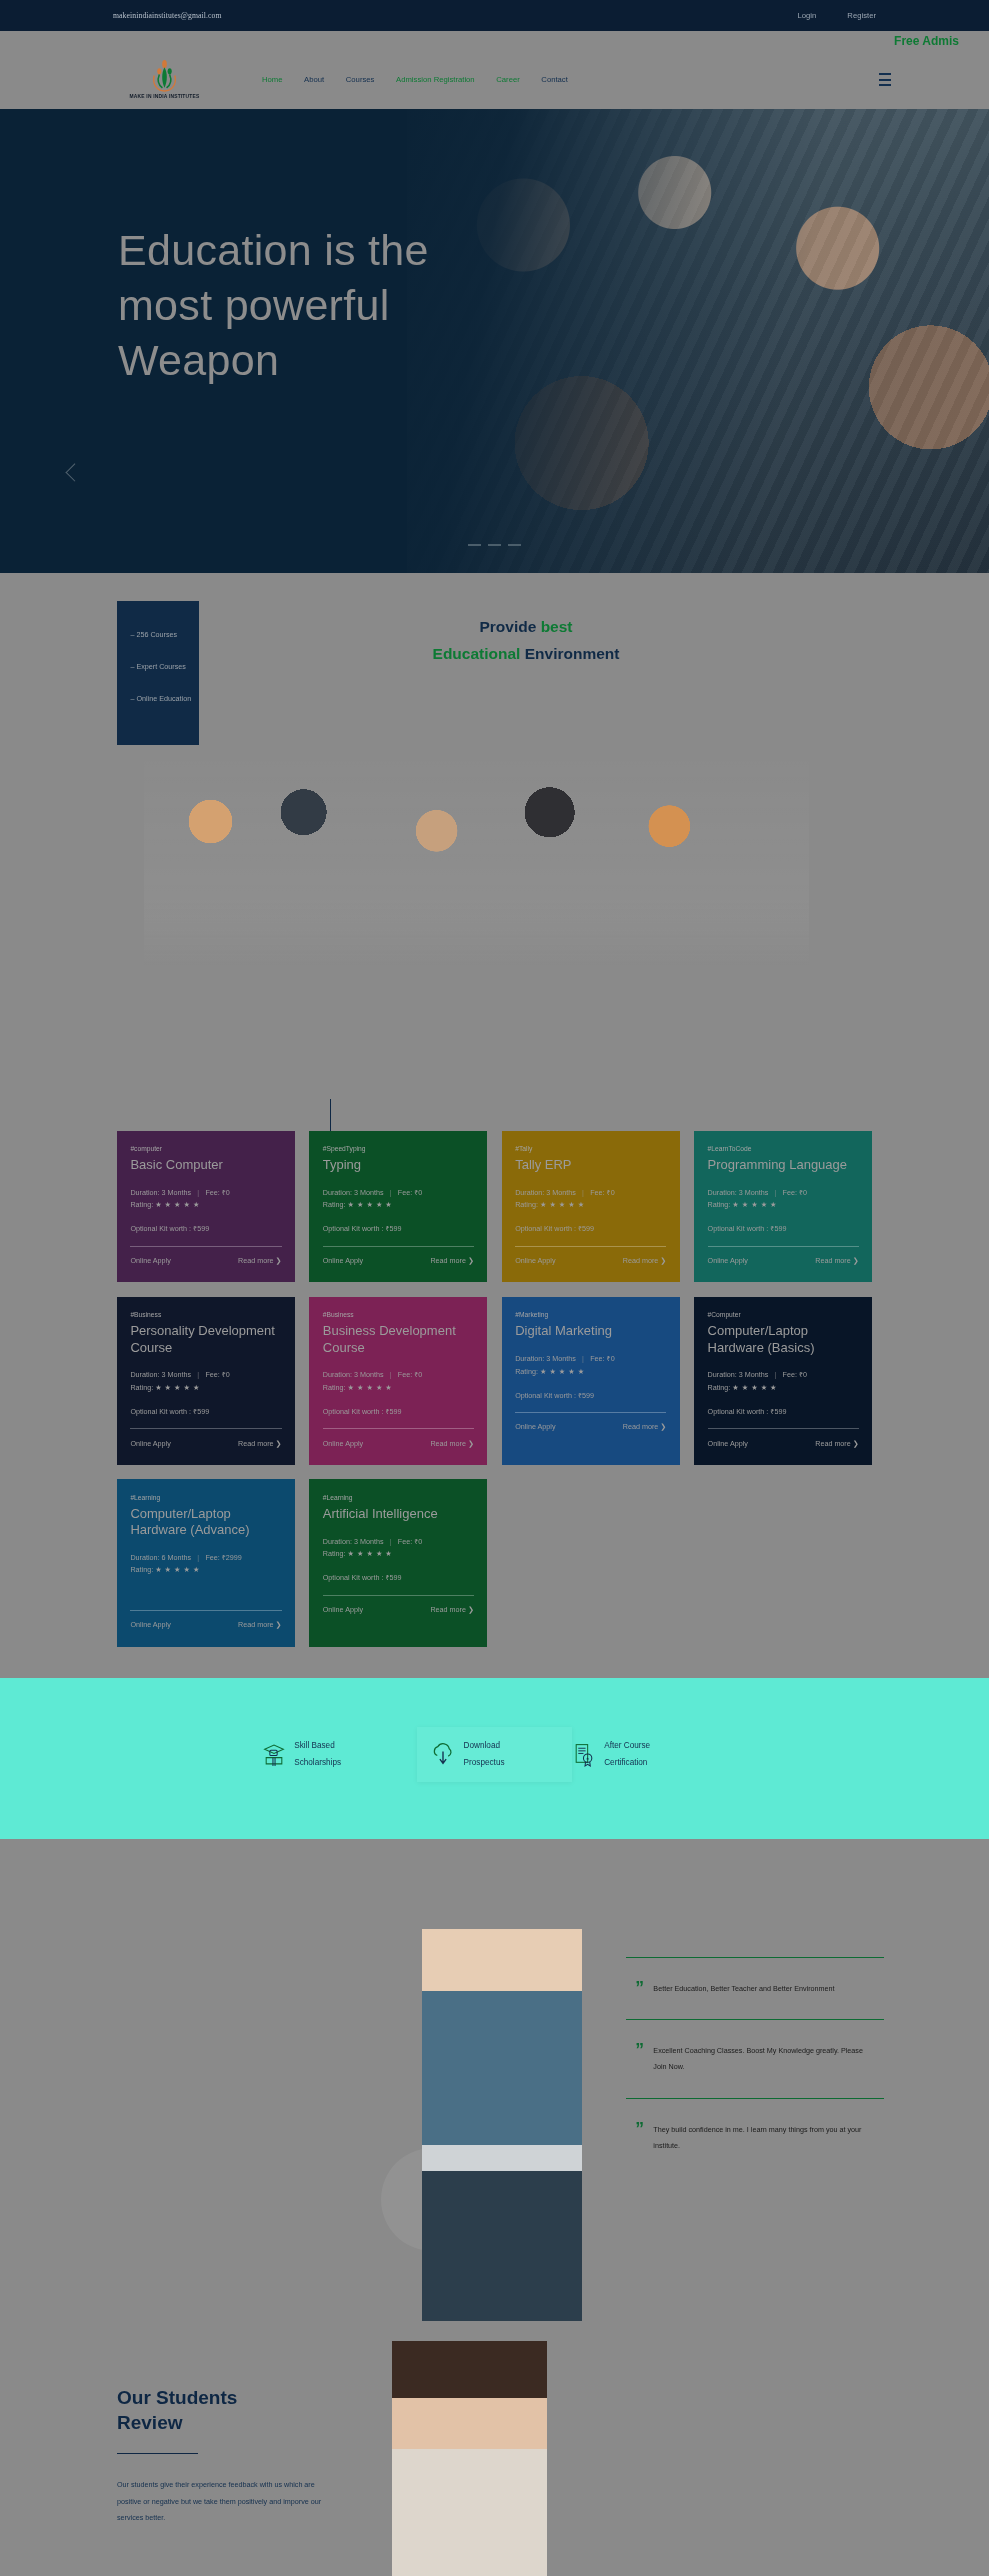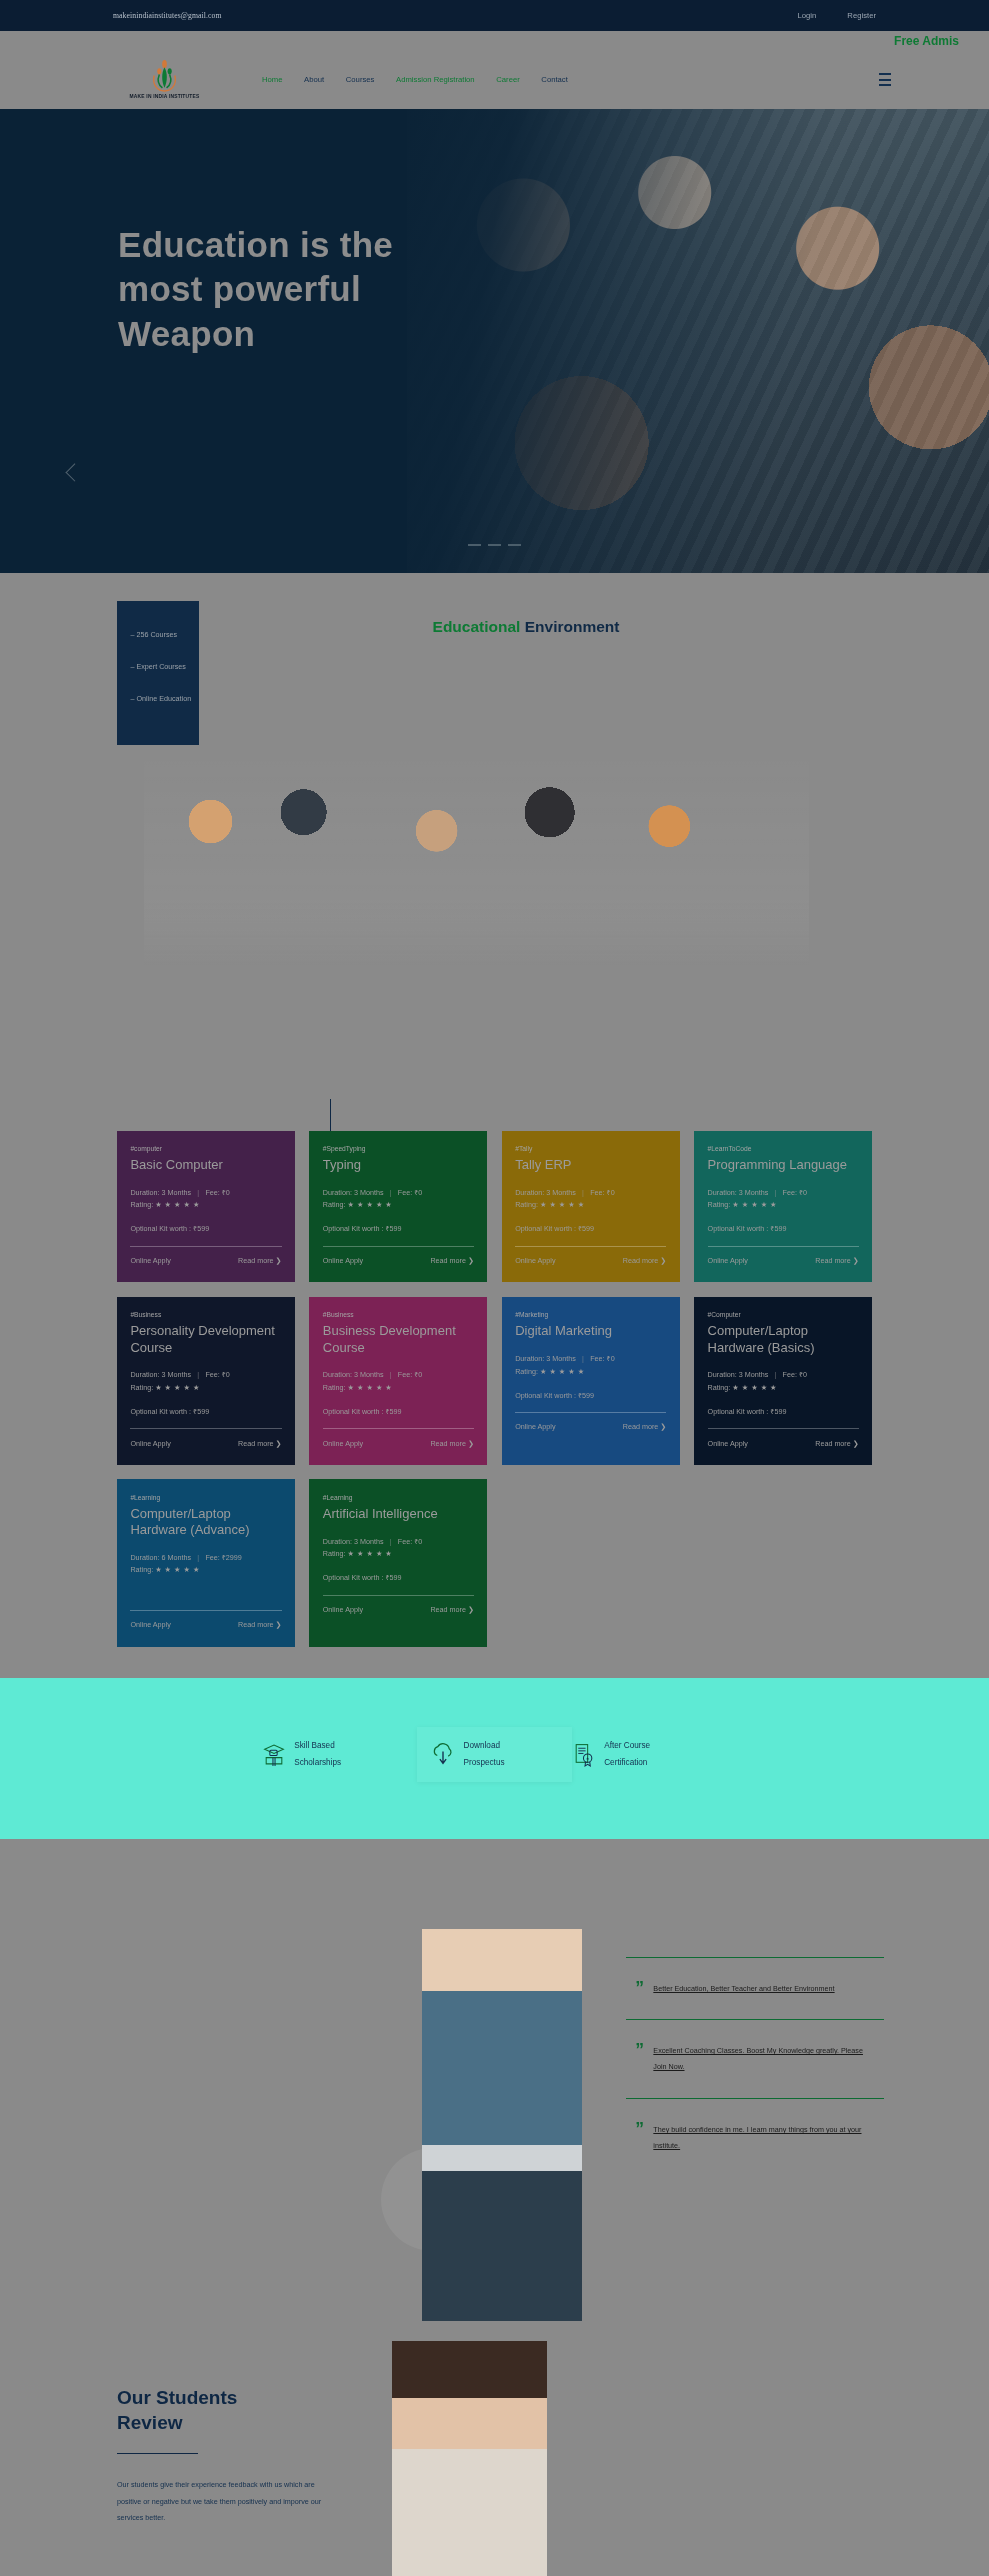--- a/index.html
+++ b/index.html
@@ -68,21 +68,21 @@
   .hero-photo::after{
     content:""; position:absolute; inset:0;
     background: repeating-linear-gradient(115deg, rgba(255,255,255,.04) 0 9.3px, rgba(0,0,0,.05) 9.3px 18.5px);
   }
   .hero-overlay {
     position: absolute; inset: 0;
     background: linear-gradient(100deg, #0a2236 0%, #0a2236 36%, rgba(10,34,54,.94) 48%, rgba(10,34,54,.55) 62%, rgba(10,34,54,.15) 78%, rgba(10,34,54,.05) 100%);
   }
   .hero-inner { position: relative; padding: 114px 0 0 118px; max-width: 464px; }
   .hero-title {
-    font-size: 35px; font-weight: bold; color: #8d8d8d; line-height: 1.28;
+    font-size: 43px; font-weight: normal; color: #8d8d8d; line-height: 1.28;
     letter-spacing: 0.3px;
   }
   .hero-buttons { display: flex; gap: 11.3px; margin-top: 47px; }
   .btn-primary {
     background: #0c5a2e; color: #9a9a9a; padding: 10.3px 27px; font-size: 8.2px;
   }
   .btn-secondary {
     background: #0e2a43; color: #9a9a9a; padding: 10.3px 24px; font-size: 8.2px;
   }
   .hero-arrow-left {
@@ -156,21 +156,21 @@
   .feature.boxed { background: rgba(255,255,255,.05); padding: 10.3px 14.4px; box-shadow: 0 1px 5.2px rgba(0,0,0,.06); }
   .feature-ic { width: 24px; height: 25px; flex: none; }
   .feature-txt { font-size: 8.2px; color: #14304f; line-height: 2.1; }
 
   
   .review { position: relative; background: #8a8a8a; height: 1154px; }
   .quotes { position: absolute; left: 626px; top: 118px; width: 258px; }
   .qitem { border-top: 1px solid #0d6b33; padding: 23px 13.4px 23px 9.3px; display: flex; gap: 9.3px; }
   .qitem:last-child { border-bottom: 0; }
   .qmark { color: #0d6b33; font-size: 17.5px; font-weight: bold; line-height: .9; flex: none; }
-  .qtext { font-size: 7.2px; color: #1b1b1b; line-height: 2.2; text-decoration: underline; }
+  .qtext { font-size: 7.2px; color: #1b1b1b; line-height: 2.2; }
 
   .review-left { position: absolute; left: 117px; top: 546px; width: 216px; }
   .review-left h2 { font-size: 19px; color: #0e2744; font-weight: bold; line-height: 1.32; }
   .review-left .rule2 { width: 81px; height: 1px; background: #0e2744; margin: 18.5px 0 23px; }
   .review-left p { font-size: 7.2px; color: #14304f; line-height: 2.3; }
 
   .person { position: absolute; border-radius: 0; }
   .p1 {
     left: 422px; top: 90px; width: 160px; height: 392px;
     background: linear-gradient(180deg,#e7cdb4 0 62px,#4a6f86 62px 216px,#cfd3d6 216px 242px,#2c3e4c 242px 392px);
@@ -249,20 +249,23 @@
   <div class="provide">
     <div class="provide-card">
       <ul>
         <li>256 Courses</li>
         <li>Expert Courses</li>
         <li>Online Education</li>
       </ul>
     </div>
     <div class="provide-heading">
       <div>
+        <span>Provide </span><span class="grn">best</span>
+      </div>
+      <div>
         <span class="grn">Educational </span><span>Environment</span>
       </div>
     </div>
     <div class="provide-photo"></div>
   </div>
 
   <div class="courses-sect">
     <div class="courses-head">
       <div class="rule"></div>
     </div>

